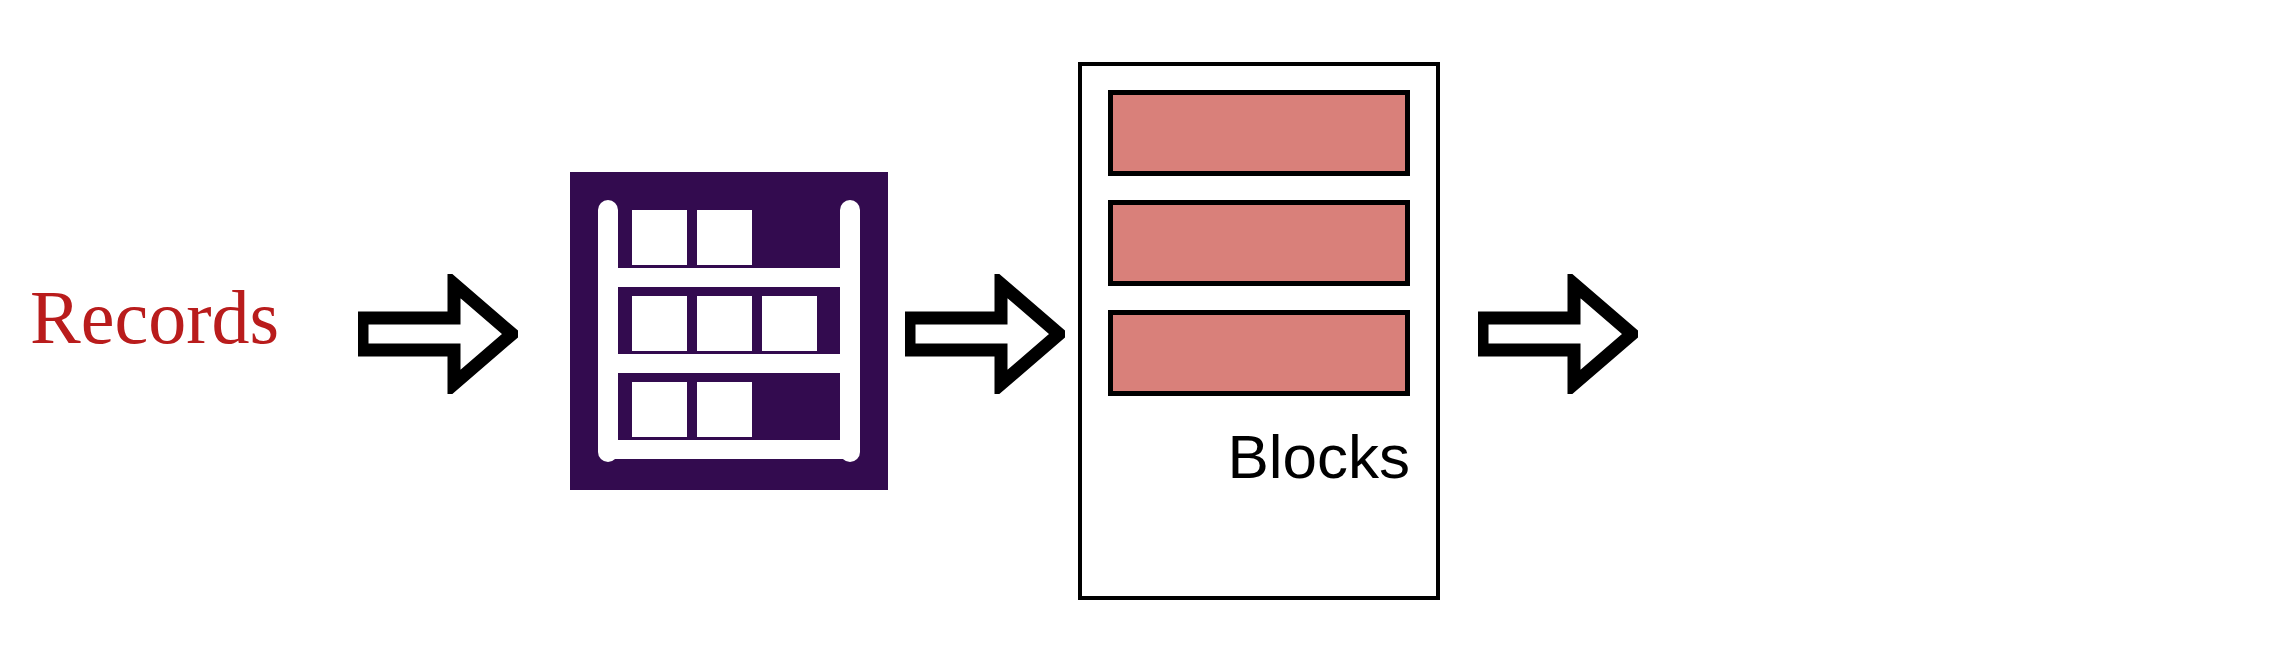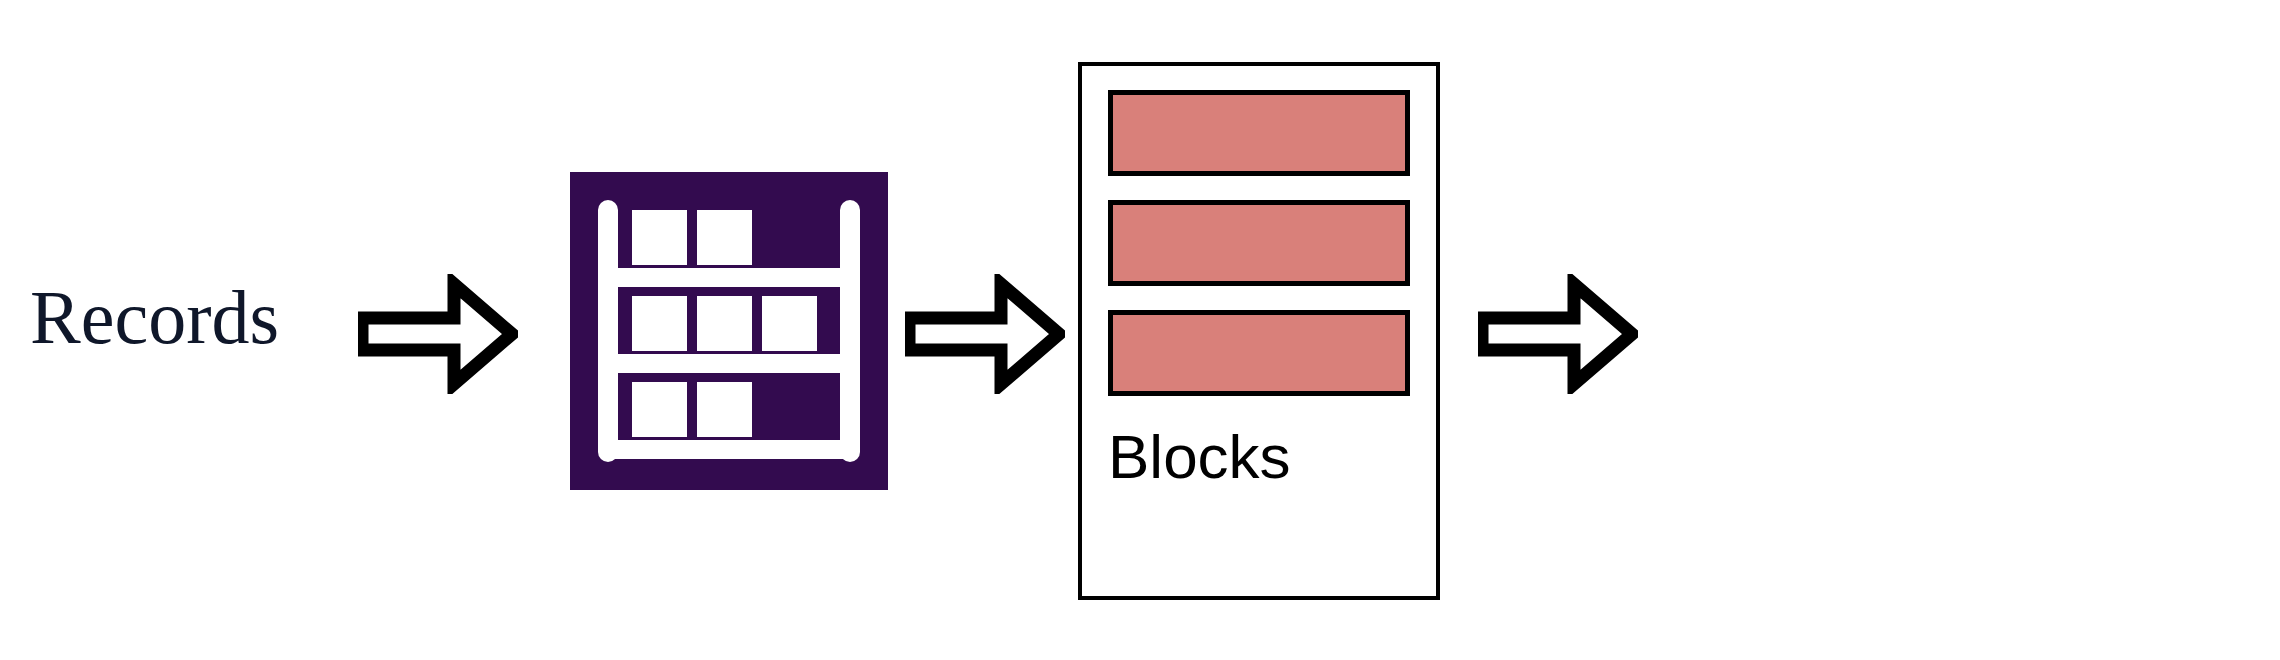--- a/index.html
+++ b/index.html
@@ -27,21 +27,21 @@
     left: 30px;
     top: 272px;
     width: 300px;
     height: 90px;
     display: flex;
     align-items: center;
     justify-content: flex-start;
     font-family: "Liberation Serif", serif;
     font-size: 76px;
     line-height: 1;
-    color: #0f172a;
+    color: #b91c1c;
     white-space: nowrap;
   }
 
   
   .arrow {
     width: 160px;
     height: 120px;
   }
   .arrow svg { display: block; width: 100%; height: 100%; }
   #arrow-1 { left: 358px; top: 274px; }
@@ -73,21 +73,21 @@
   }
   .block-bar {
     height: 86px;
     background: #d9807a;
     border: 5px solid #000000;
     box-sizing: border-box;
     margin-bottom: 24px;
   }
   #blocks-caption {
     margin-top: 6px;
-    text-align: left;
+    text-align: right;
     font-size: 62px;
     line-height: 1;
     color: #000000;
     font-family: "Liberation Sans", sans-serif;
     white-space: nowrap;
   }
 
   
   #cloud-s3 {
     left: 1630px;

